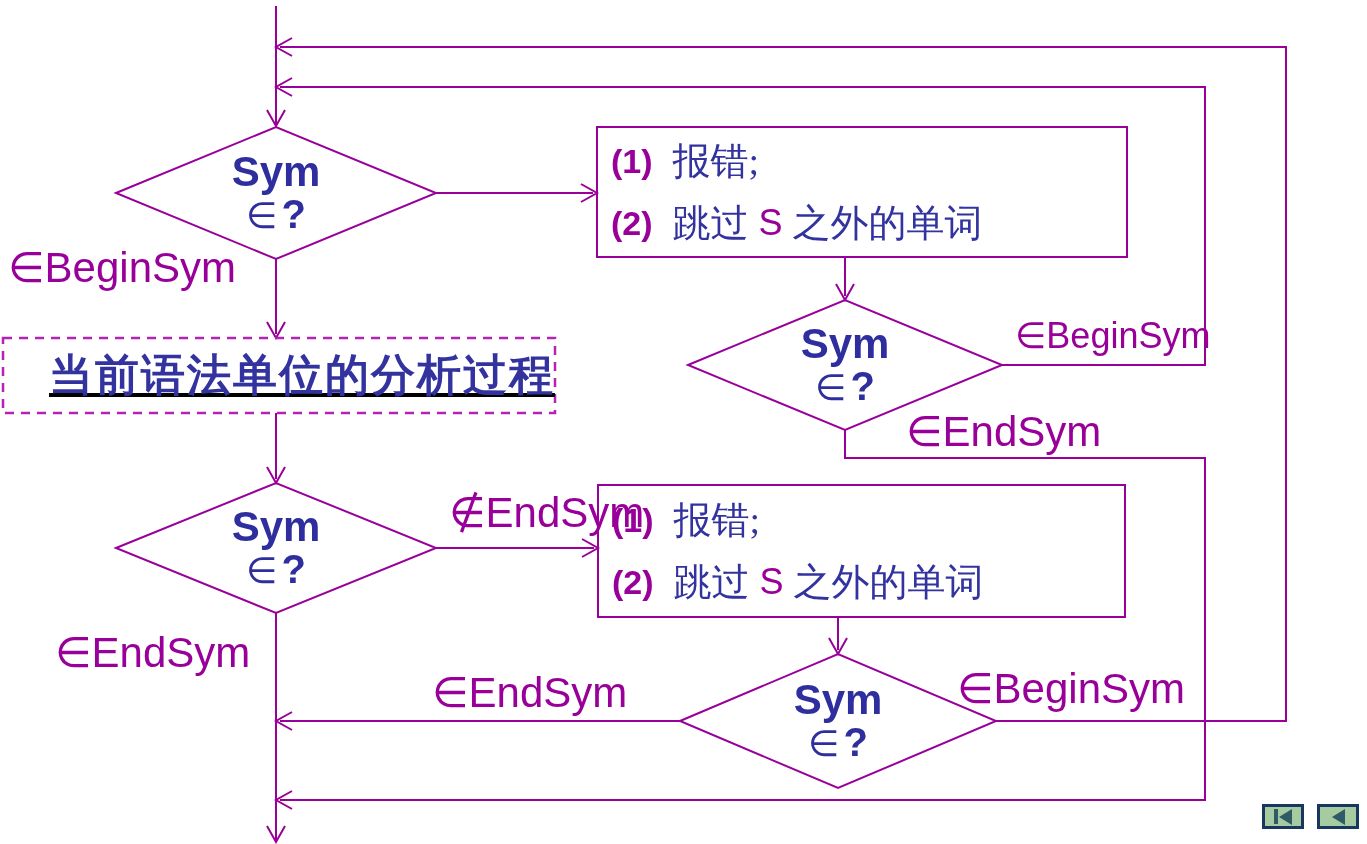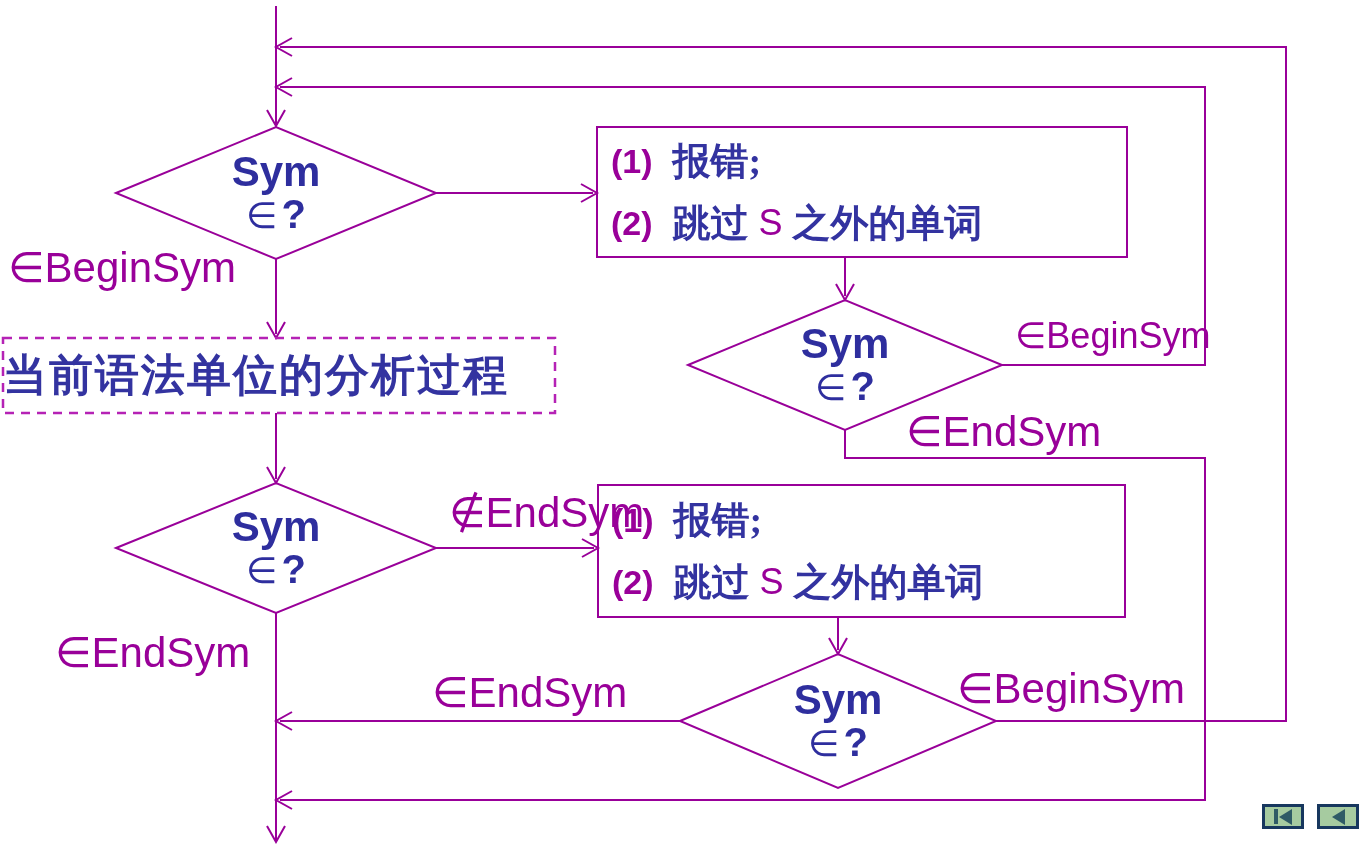--- a/index.html
+++ b/index.html
@@ -19,27 +19,27 @@
   .d3{left:725px;top:315px;}
   .d4{left:718px;top:671px;}
 
   
   .rbox{position:absolute;display:flex;flex-direction:column;justify-content:center;
         padding-left:14px;box-sizing:border-box;}
   .r1{left:597px;top:127px;width:530px;height:130px;}
   .r2{left:598px;top:485px;width:527px;height:132px;}
   .rline{height:62px;display:flex;align-items:center;white-space:nowrap;}
   .rline .num{color:#990099;font-weight:bold;font-size:34px;margin-right:20px;}
-  .rline .zh{color:#3333A0;font-weight:bold;font-size:38px;
+  .rline .zh{color:#3333A0;font-weight:normal;font-size:38px;
              font-family:"Liberation Serif","DejaVu Serif",serif;}
   .rline .sv{color:#990099;font-weight:400;font-size:36px;margin:0 10px;}
 
   
   .pbox{position:absolute;left:3px;top:338px;width:552px;height:75px;display:flex;
-        align-items:center;justify-content:flex-start;}
+        align-items:center;justify-content:flex-end;text-decoration:underline;}
   .pbox .zh{color:#3333A0;font-weight:bold;font-size:44px;letter-spacing:2px;
             font-family:"Liberation Serif","DejaVu Serif",serif;}
 
   
   .elabel{position:absolute;color:#990099;font-size:42px;line-height:1;white-space:nowrap;}
   .el-d1yes{left:8px;top:247px;}
   .el-d1no{left:352px;top:218px;}
   .el-d3begin{left:1015px;top:318px;font-size:36px;}
   .el-d3end{left:906px;top:411px;}
   .el-d2no{left:449px;top:492px;}

